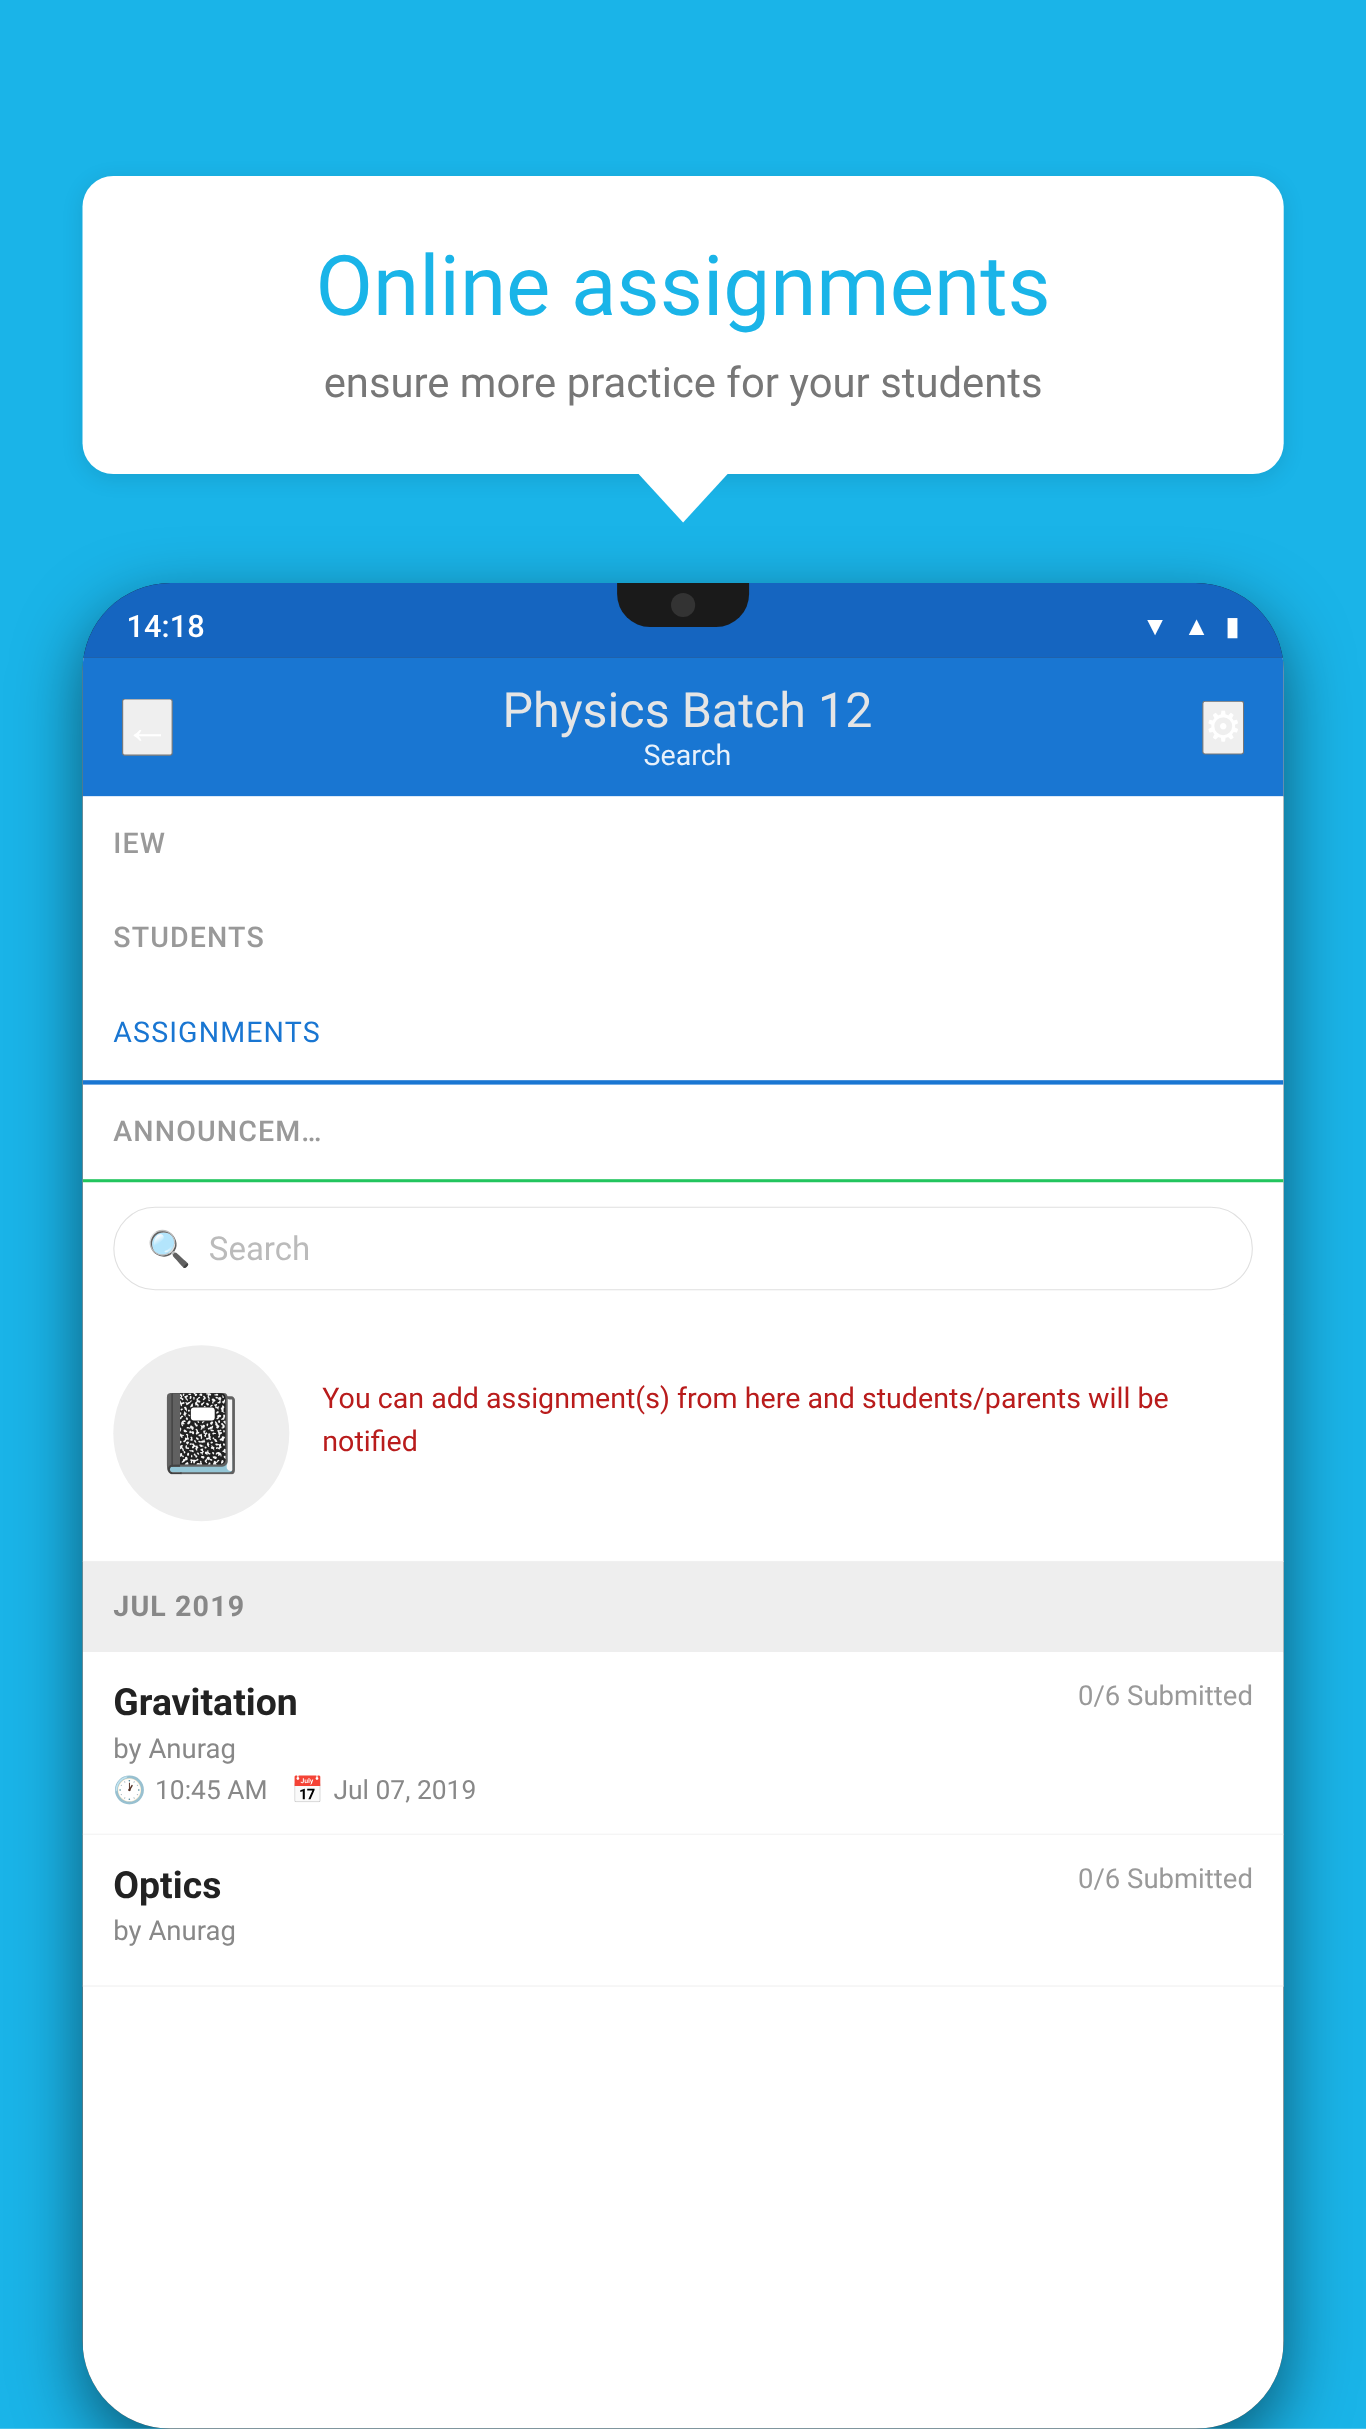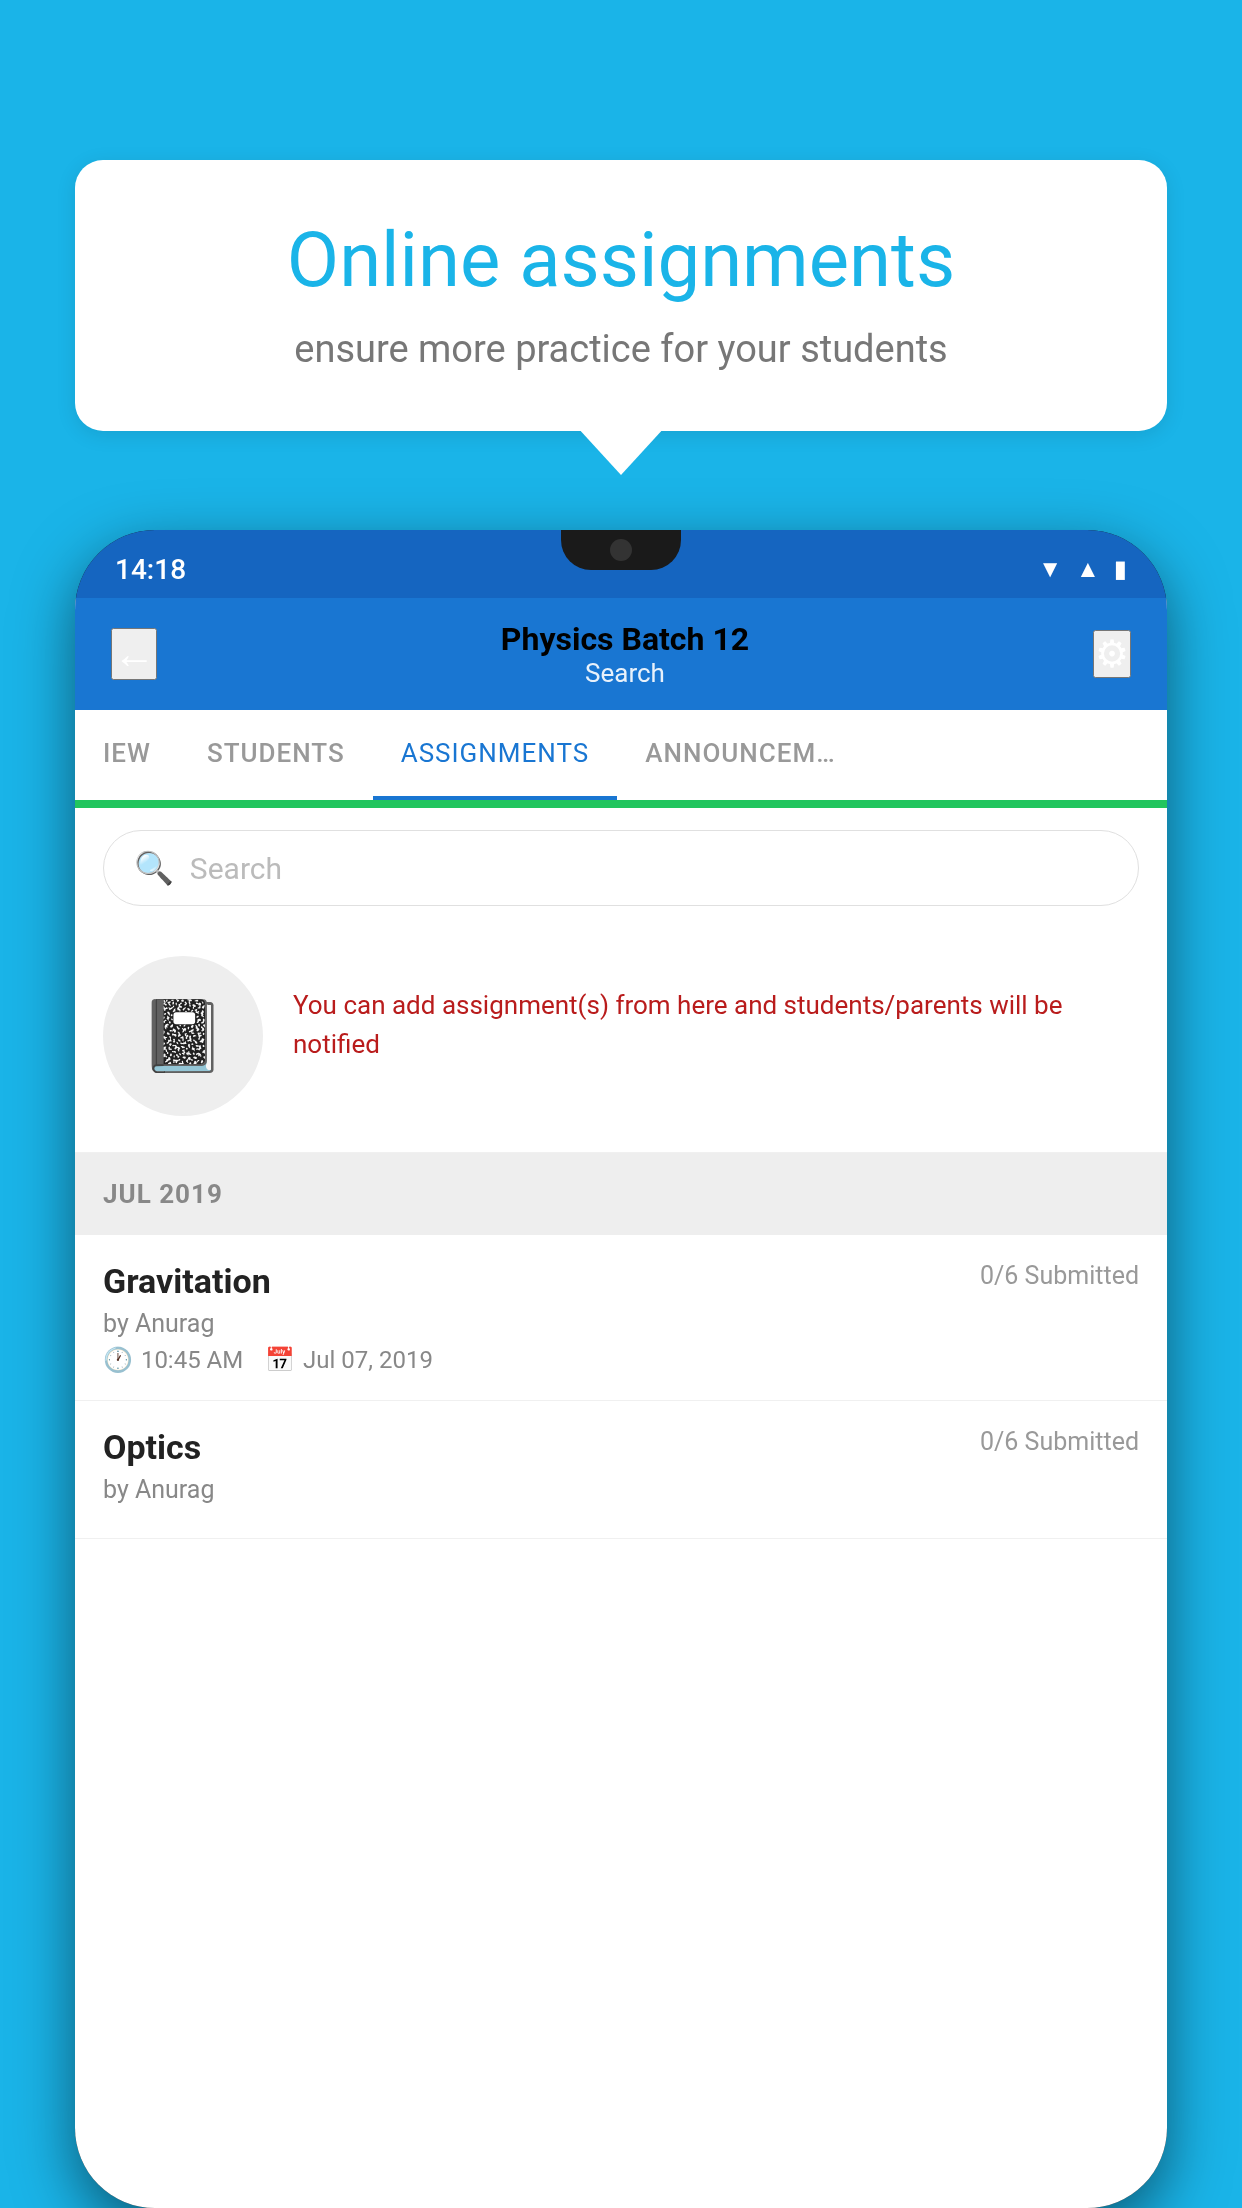--- a/index.html
+++ b/index.html
@@ -145,43 +145,44 @@
       color: white;
       font-size: 42px;
       cursor: pointer;
     }
 
     .header-center {
       text-align: center;
     }
 
     .header-title {
-      color: #000000;
-      font-size: 32px;
-      font-weight: 700;
+      color: #e5e5e5;
+      font-size: 44px;
+      font-weight: 400;
     }
 
     .header-subtitle {
       color: rgba(255,255,255,0.9);
       font-size: 26px;
       font-weight: 400;
     }
 
     .header-settings-btn {
       color: white;
       font-size: 38px;
       cursor: pointer;
     }
 
     
     .tabs-container {
       background: white;
       display: flex;
-      border-bottom: 8px solid #22c55e;
+      border-bottom: 3px solid #22c55e;
       overflow: hidden;
+      flex-direction: column;
     }
 
     .tab-item {
       padding: 28px 28px;
       font-size: 26px;
       color: #999;
       font-weight: 500;
       letter-spacing: 1px;
       cursor: pointer;
       text-transform: uppercase;

